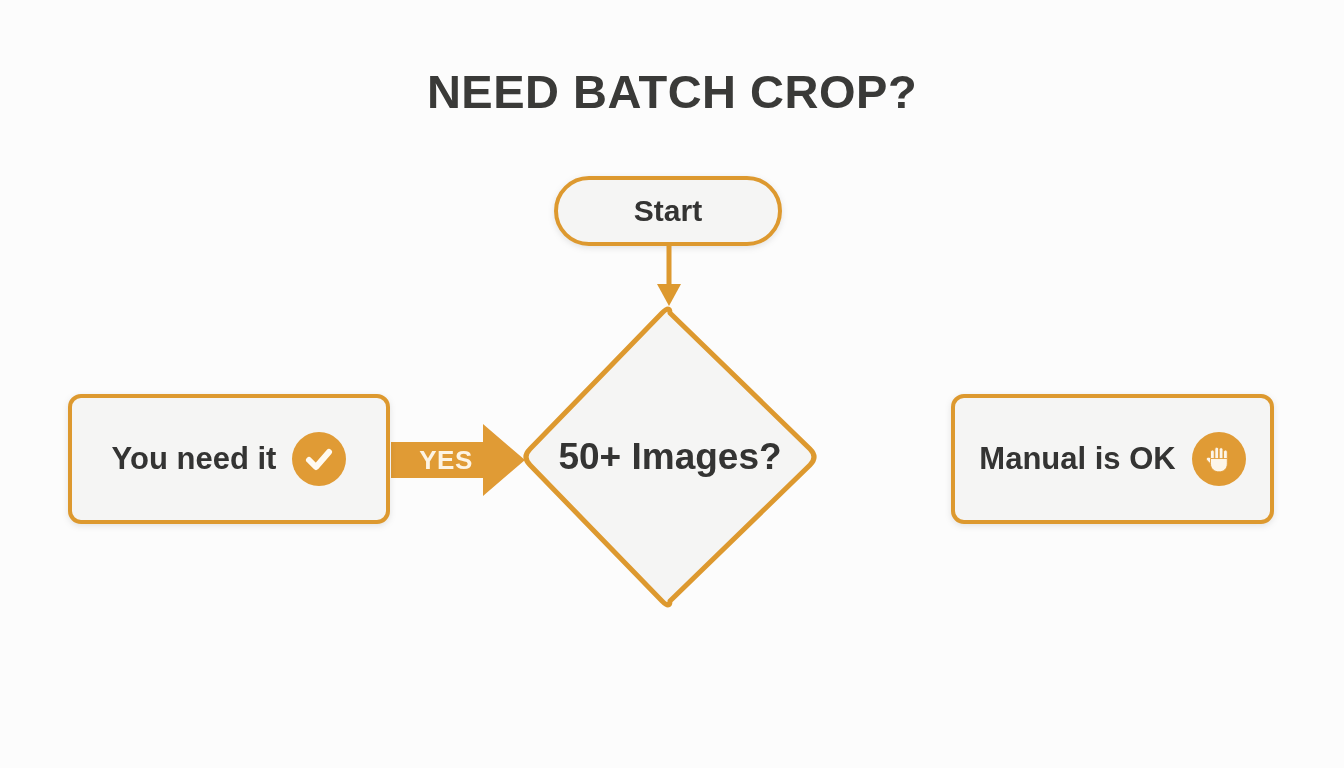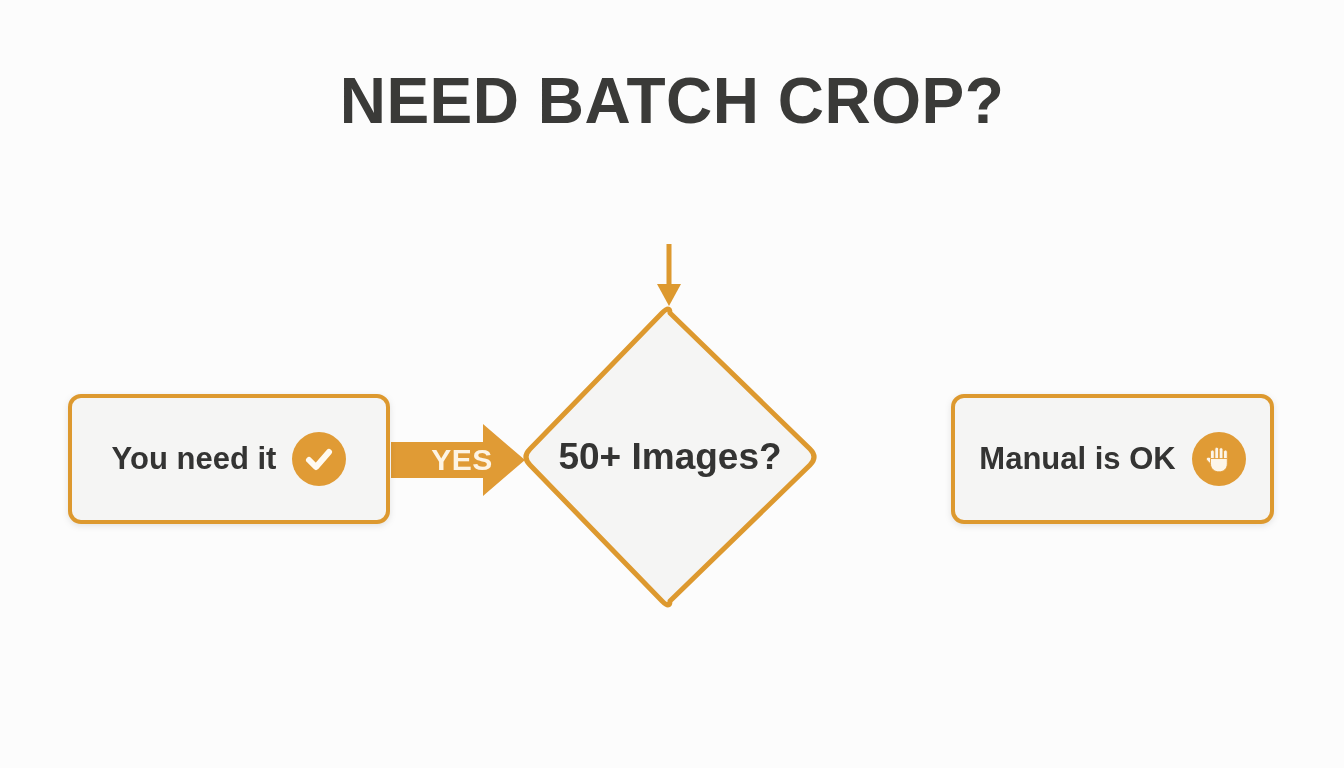--- a/index.html
+++ b/index.html
@@ -16,21 +16,21 @@
     font-family: "Liberation Sans", sans-serif;
   }
 
   
   #title {
     position: absolute;
     left: 0;
     top: 64px;
     width: 1344px;
     text-align: center;
-    font-size: 64px;
+    font-size: 47px;
     font-weight: bold;
     color: #3a3a38;
     letter-spacing: 0.5px;
   }
 
   
   .node {
     position: absolute;
     box-sizing: border-box;
     background: #f5f5f4;
@@ -125,44 +125,47 @@
     width: 60px;
     height: 66px;
   }
 
   
   .block-arrow {
     position: absolute;
   }
   .block-arrow .arrow-text {
     position: absolute;
-    left: 16px;
+    left: 0;
     top: 0;
     width: 100%;
     height: 100%;
     display: flex;
     align-items: center;
     justify-content: center;
-    font-size: 30px;
+    font-size: 26px;
     font-weight: bold;
     color: #fdf4e4;
     letter-spacing: 0.5px;
     padding-right: 24px;
     box-sizing: border-box;
   }
   #arrow-yes { left: 391px; top: 424px; width: 134px; height: 72px; }
   #arrow-no  { left: 826px; top: 428px; width: 126px; height: 64px; }
 </style>
 </head>
 <body>
 
 <div id="canvas">
 
   <div id="title">NEED BATCH CROP?</div>
 
+  <div class="node" id="start-node">
+    <span class="node-label">Start</span>
+  </div>
 
   <div id="connector-start-decision">
     <svg width="60" height="66" viewBox="0 0 60 66">
       <line x1="29" y1="0" x2="29" y2="42" stroke="#dd992f" stroke-width="5"></line>
       <polygon points="29,62 17,40 41,40" fill="#dd992f"></polygon>
     </svg>
   </div>
 
   <div id="decision-node">
     <svg width="296" height="304" viewBox="0 0 296 304">

